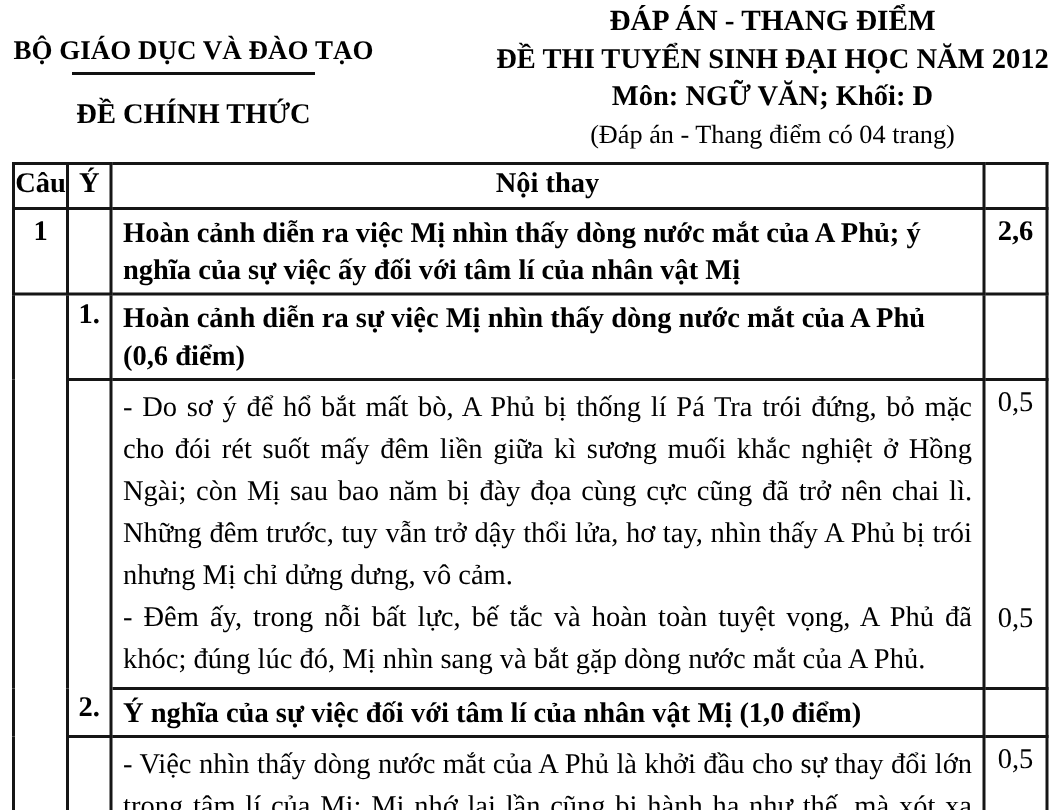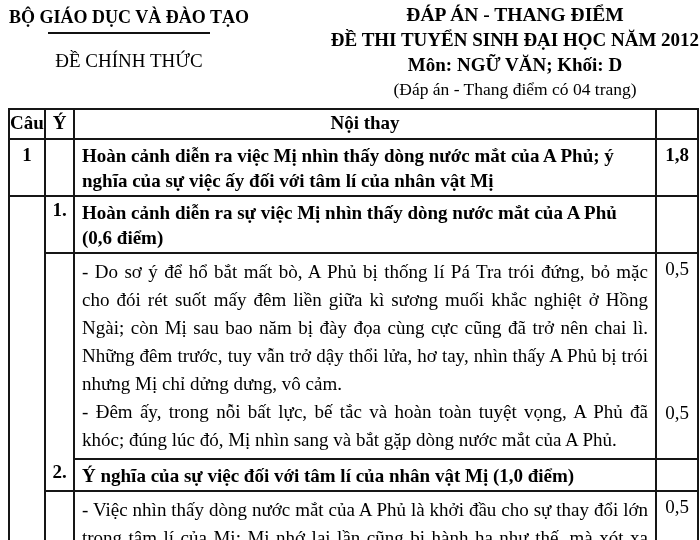--- a/index.html
+++ b/index.html
@@ -4,23 +4,23 @@
 <style>
   html,body{margin:0;padding:0;background:#fff;}
   .page{
     position:relative;width:700px;height:540px;background:#ffffff;
     overflow:hidden;color:#000;
     font-family:"Liberation Serif","DejaVu Serif",serif;
     -webkit-font-smoothing:antialiased;
   }
   
   .hdr-left{position:absolute;left:8px;top:6px;width:242px;text-align:center;}
-  .hdr-left .issuer{font-size:18px;font-weight:bold;white-space:nowrap;line-height:22px;}
+  .hdr-left .issuer{font-size:18px;font-weight:bold;white-space:nowrap;line-height:22px;margin-top:16px;}
   .hdr-left .rule{width:162px;border-top:2px solid #111;margin:4px auto 0;}
-  .hdr-left .status{font-size:19px;font-weight:normal;margin-top:16px;white-space:nowrap;}
+  .hdr-left .status{font-size:19px;font-weight:bold;margin-top:16px;white-space:nowrap;}
   .hdr-right{position:absolute;left:324px;top:2px;width:382px;text-align:center;line-height:25px;}
   .hdr-right .t1{font-size:19.5px;font-weight:bold;white-space:nowrap;}
   .hdr-right .t2{font-size:19px;font-weight:bold;white-space:nowrap;}
   .hdr-right .t3{font-size:19px;font-weight:bold;white-space:nowrap;}
   .hdr-right .t4{font-size:17.5px;white-space:nowrap;}
   
   table.answer{
     position:absolute;left:8px;top:108px;
     border-collapse:collapse;table-layout:fixed;
     font-size:19px;
@@ -74,21 +74,21 @@
       <th>Câu</th>
       <th>Ý</th>
       <th>Nội thay</th>
       <th></th>
     </tr>
 
     <tr style="height:48px">
       <td class="cau">1</td>
       <td></td>
       <td class="head">Hoàn cảnh diễn ra việc Mị nhìn thấy dòng nước mắt của A Phủ; ý nghĩa của sự việc ấy đối với tâm lí của nhân vật Mị</td>
-      <td class="pts b">1,8</td>
+      <td class="pts b">2,6</td>
     </tr>
 
     <tr style="height:27px">
       <td rowspan="6"></td>
       <td class="ylab">1.</td>
       <td class="head">Hoàn cảnh diễn ra sự việc Mị nhìn thấy dòng nước mắt của A Phủ (0,6 điểm)</td>
       <td class="pts"></td>
     </tr>
 
     <tr class="joint" style="height:115px">

